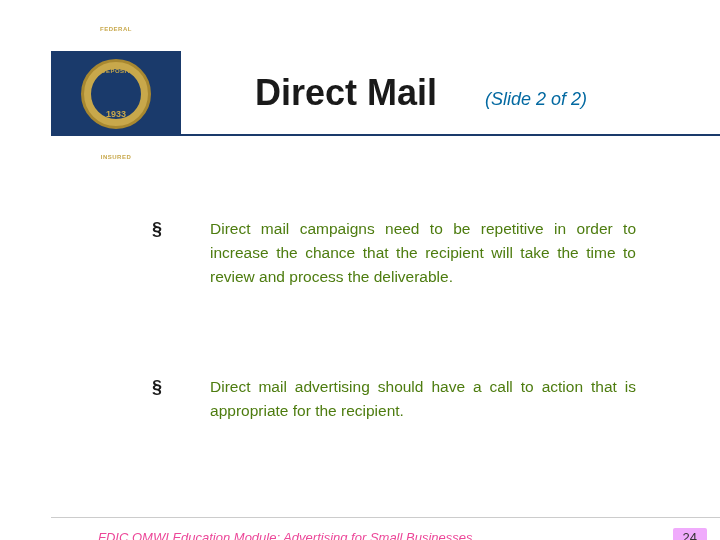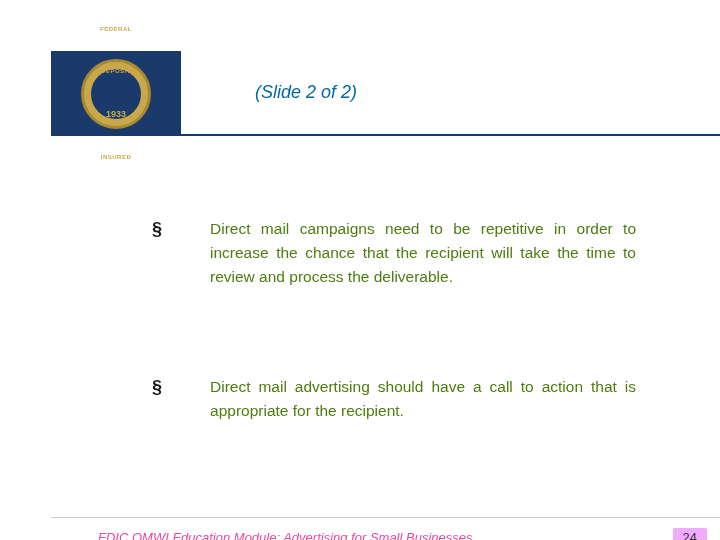--- a/index.html
+++ b/index.html
@@ -169,20 +169,21 @@
         <div class="fdic-seal-inner">
           <span style="font-size:6px; letter-spacing:0.5px;">FEDERAL</span>
           <span style="font-size:6px; letter-spacing:0.5px;">DEPOSIT</span>
           <span style="font-size:9px; font-weight:900;">1933</span>
           <span style="font-size:6px; letter-spacing:0.5px;">INSURED</span>
         </div>
       </div>
     </div>
 
     <div class="header-title-area">
+      <span class="header-title">Direct Mail</span>
       <span class="header-subtitle">(Slide 2 of 2)</span>
     </div>
   </div>
 
   <div class="content">
     <ul class="bullet-list">
 
       <li class="bullet-item">
         <span class="bullet-symbol">§</span>
         <span class="bullet-text">Direct mail campaigns need to be repetitive in order to increase the chance that the recipient will take the time to review and process the deliverable.</span>

